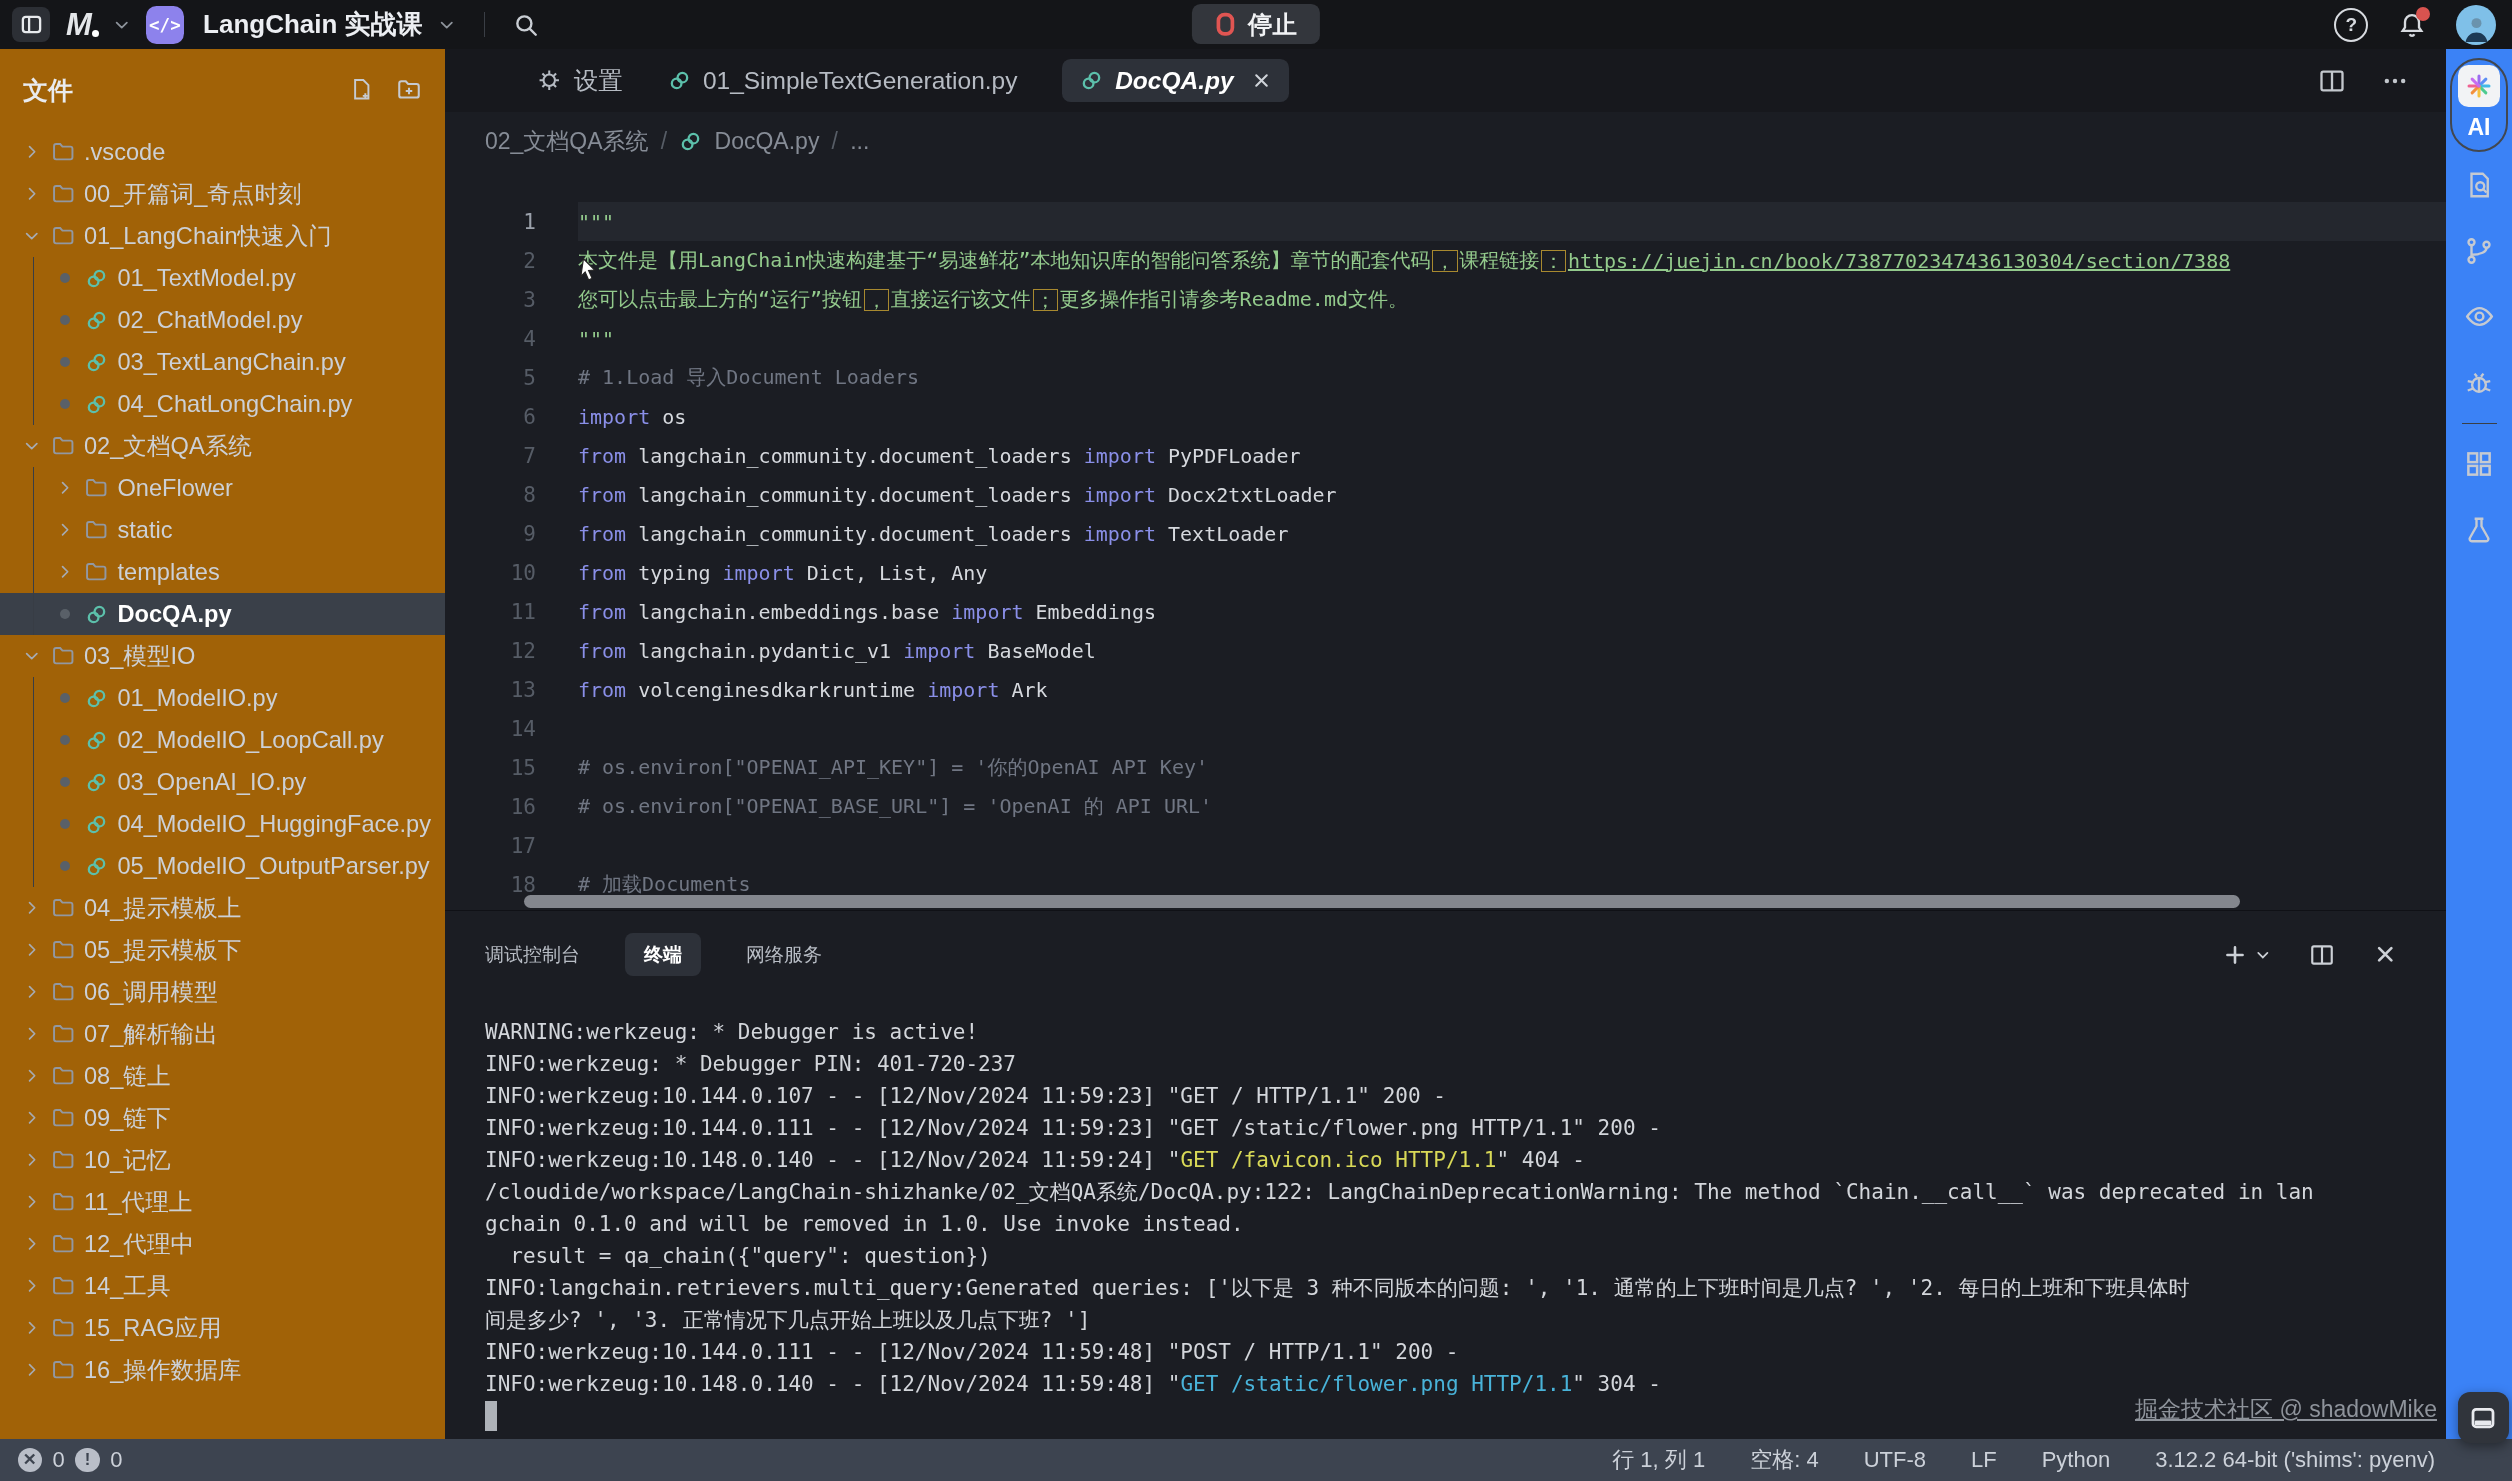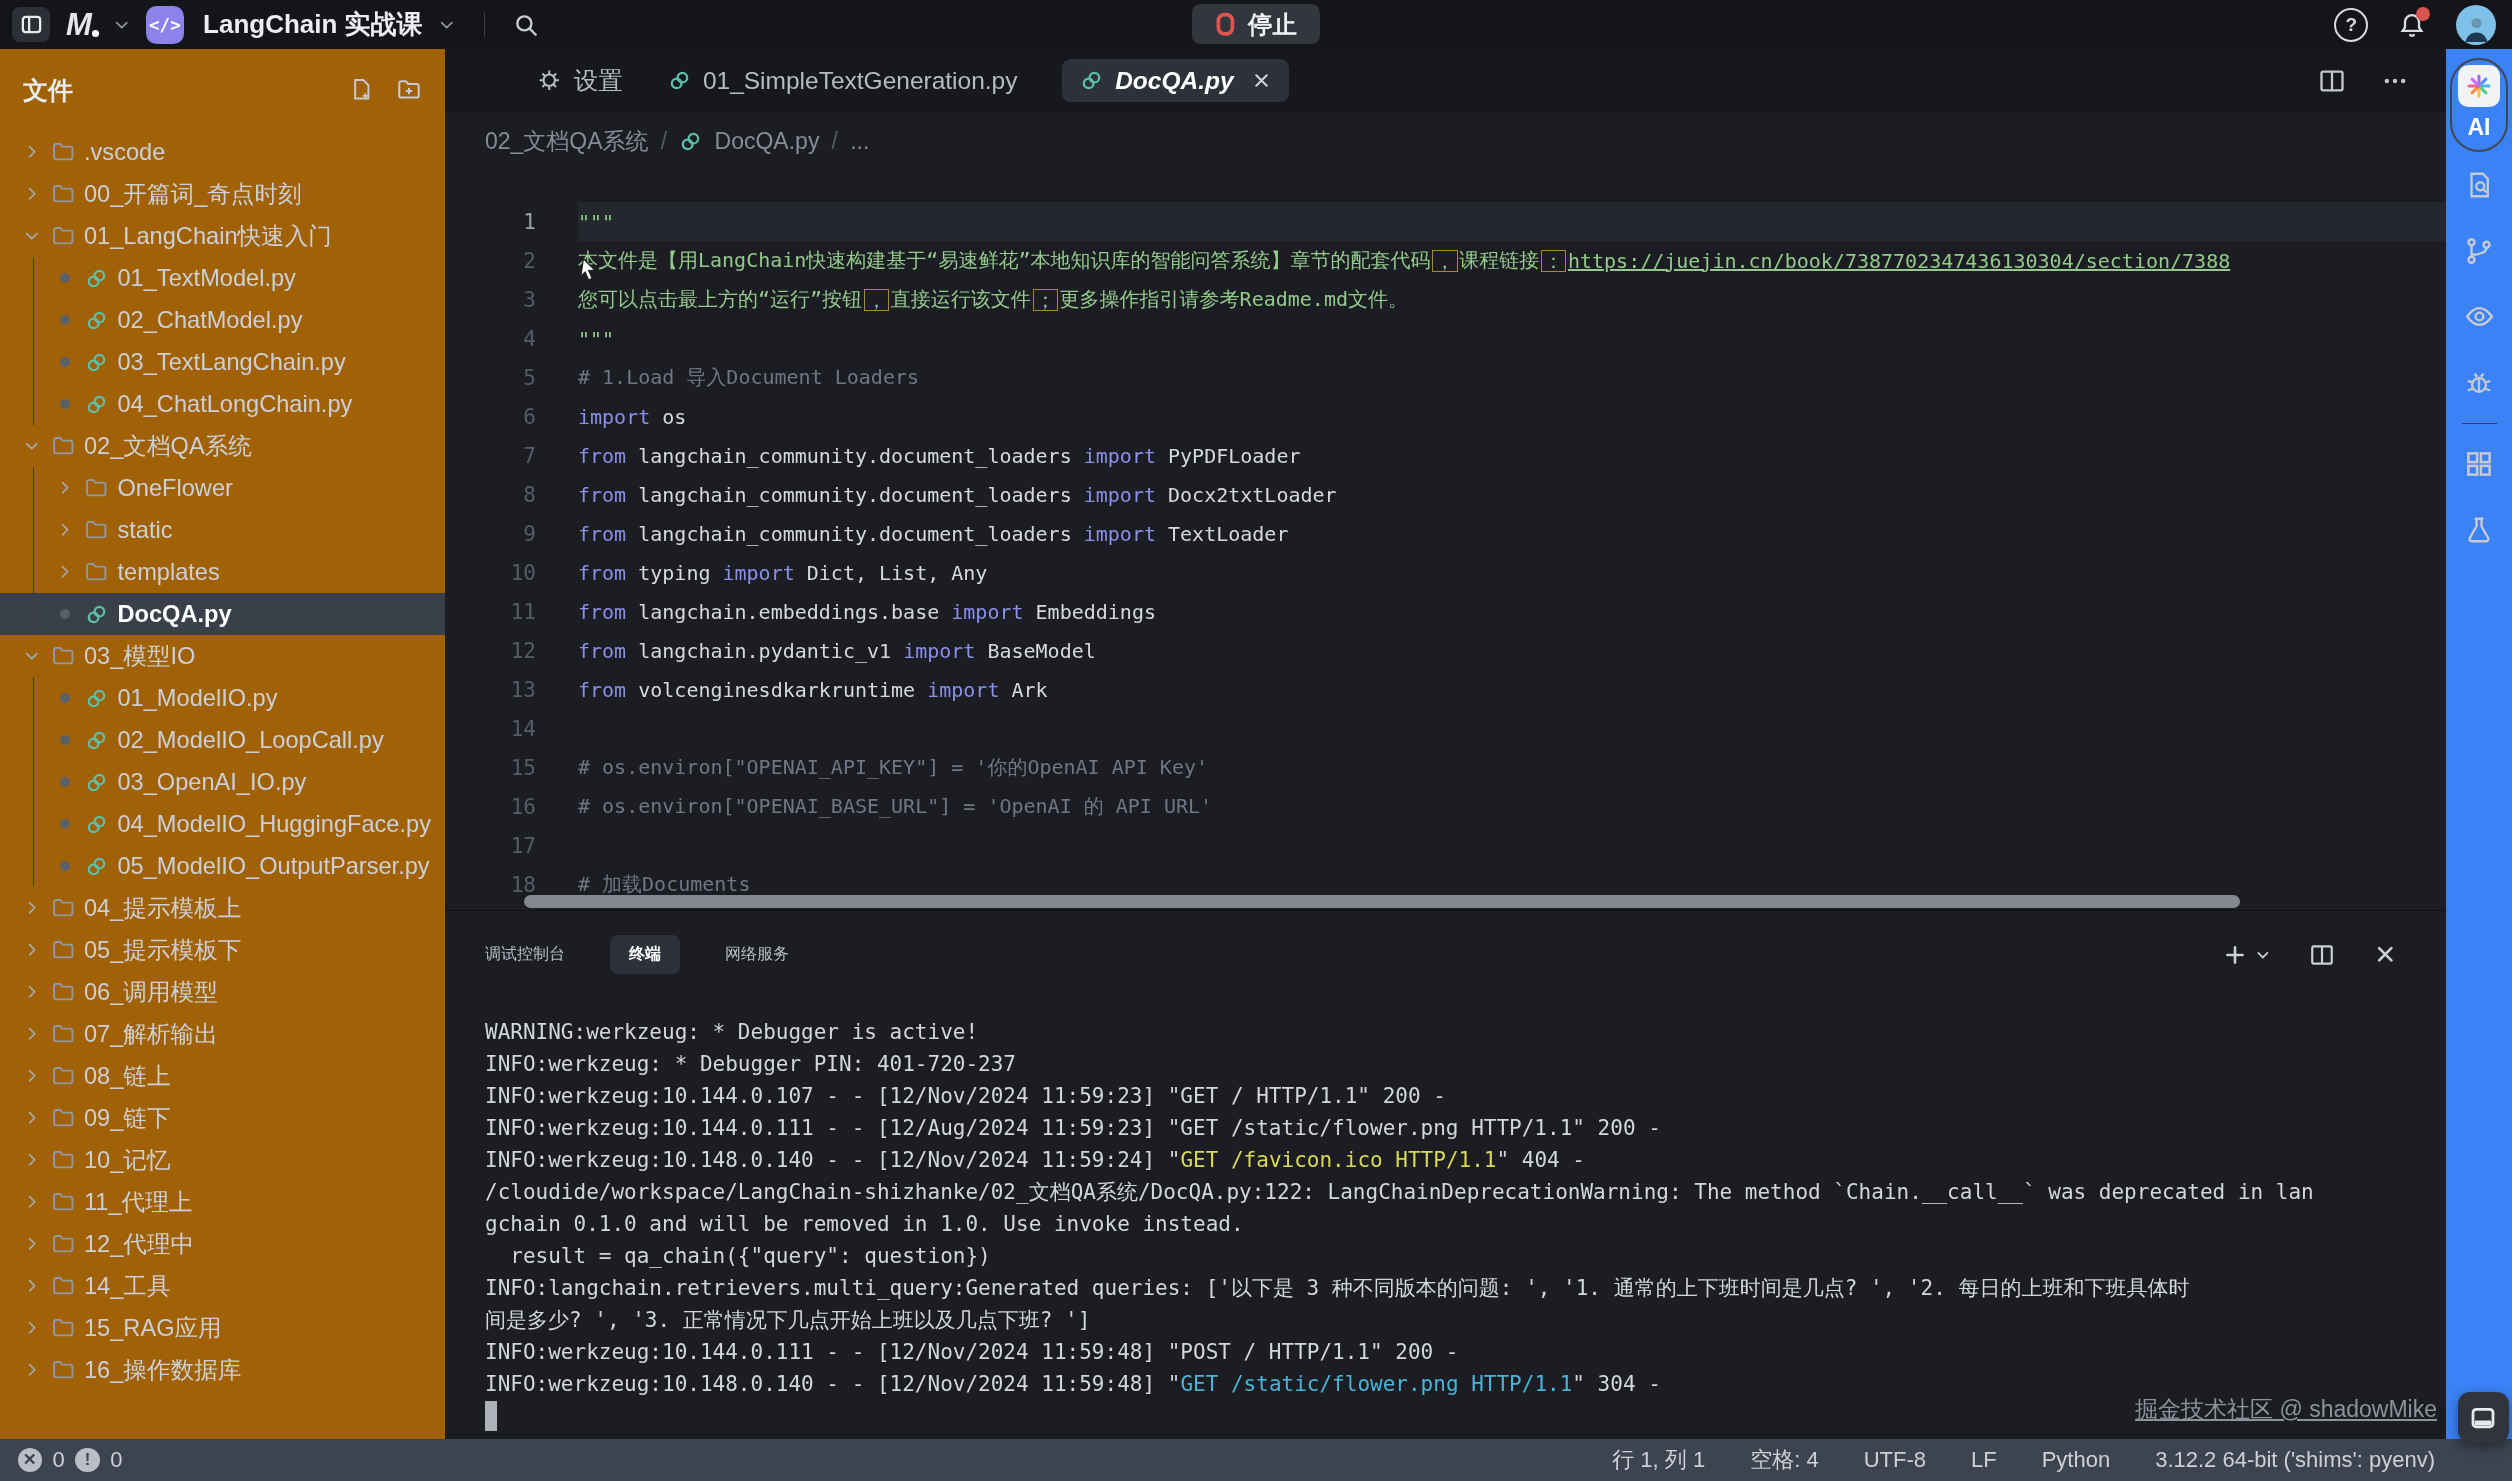--- a/index.html
+++ b/index.html
@@ -70,21 +70,21 @@
   .code-line.hl .ct{background:#24272e;}
   .seg.txt{color:#d6d9de}.seg.kw{color:#8a8fe8}.seg.str{color:#93ca8c}.seg.com{color:#707683}
   .seg.link{color:#93ca8c;text-decoration:underline;}
   .seg.box{color:#93ca8c;border:1.7px solid #a8892f;padding:0 1.7px;margin:0 1.7px;line-height:1;}
   .hscroll{position:absolute;left:79px;width:1716px;bottom:4.4px;height:13px;border-radius:7px;background:#90939a;opacity:.9;}
   .mouse-cursor{position:absolute;left:133px;top:86px;z-index:40;}
 
   
   .panel{position:absolute;left:0;right:0;bottom:0;height:528px;background:#1b1d23;border-top:1.7px solid #101116;}
   .p-head{height:87px;display:flex;align-items:center;padding-left:40px;gap:45px;}
-  .ptab{font-size:16px;color:#b8bdc5;}
+  .ptab{font-size:19px;color:#b8bdc5;}
   .ptab.active{background:#2d3139;border-radius:7.9px;padding:8.7px 19px;color:#fff;font-weight:600;}
   .p-actions{margin-left:auto;margin-right:49px;display:flex;align-items:center;gap:38px;color:#ccd0d6;}
   .plus-group{display:flex;align-items:center;gap:7px;}
   .term{position:absolute;left:0;right:0;top:87px;bottom:0;overflow:hidden;padding:17.5px 0 0 40px;
         font-family:"DejaVu Sans Mono",monospace;font-size:21px;}
   .term-line{height:32px;display:flex;align-items:center;white-space:pre;}
   .t-plain{color:#d3d6db}.t-yellow{color:#d9d957}.t-cyan{color:#49b3d9}
   .cursor{width:12.2px;height:30px;background:#aeb2b8;display:block;}
   .watermark{position:absolute;right:75px;top:1394px;font-size:23px;color:#8e939b;z-index:25;text-decoration:underline;}
 
@@ -689,21 +689,21 @@
             <svg width="24.5" height="24.5" viewBox="0 0 24 24">
                 <path d="M6 6l12 12M18 6L6 18" stroke="currentColor" stroke-width="2.6" stroke-linecap="round"></path>
               </svg>
           </span>
         </span>
       </div>
       <div class="term" id="term">
           <div class="term-line"><span class="t-plain">WARNING:werkzeug: * Debugger is active!</span></div>
           <div class="term-line"><span class="t-plain">INFO:werkzeug: * Debugger PIN: 401-720-237</span></div>
           <div class="term-line"><span class="t-plain">INFO:werkzeug:10.144.0.107 - - [12/Nov/2024 11:59:23] "GET / HTTP/1.1" 200 -</span></div>
-          <div class="term-line"><span class="t-plain">INFO:werkzeug:10.144.0.111 - - [12/Aug/2024 11:59:23] "GET /static/flower.png HTTP/1.1" 200 -</span></div>
+          <div class="term-line"><span class="t-plain">INFO:werkzeug:10.144.0.111 - - [12/Nov/2024 11:59:23] "GET /static/flower.png HTTP/1.1" 200 -</span></div>
           <div class="term-line"><span class="t-plain">INFO:werkzeug:10.148.0.140 - - [12/Nov/2024 11:59:24] "</span><span class="t-yellow">GET /favicon.ico HTTP/1.1</span><span class="t-plain">" 404 -</span></div>
           <div class="term-line"><span class="t-plain">/cloudide/workspace/LangChain-shizhanke/02_文档QA系统/DocQA.py:122: LangChainDeprecationWarning: The method `Chain.__call__` was deprecated in lan</span></div>
           <div class="term-line"><span class="t-plain">gchain 0.1.0 and will be removed in 1.0. Use invoke instead.</span></div>
           <div class="term-line"><span class="t-plain">  result = qa_chain({"query": question})</span></div>
           <div class="term-line"><span class="t-plain">INFO:langchain.retrievers.multi_query:Generated queries: ['以下是 3 种不同版本的问题: ', '1. 通常的上下班时间是几点? ', '2. 每日的上班和下班具体时</span></div>
           <div class="term-line"><span class="t-plain">间是多少? ', '3. 正常情况下几点开始上班以及几点下班? ']</span></div>
           <div class="term-line"><span class="t-plain">INFO:werkzeug:10.144.0.111 - - [12/Nov/2024 11:59:48] "POST / HTTP/1.1" 200 -</span></div>
           <div class="term-line"><span class="t-plain">INFO:werkzeug:10.148.0.140 - - [12/Nov/2024 11:59:48] "</span><span class="t-cyan">GET /static/flower.png HTTP/1.1</span><span class="t-plain">" 304 -</span></div>
           <div class="term-line"><span class="cursor"></span></div>
         </div>

